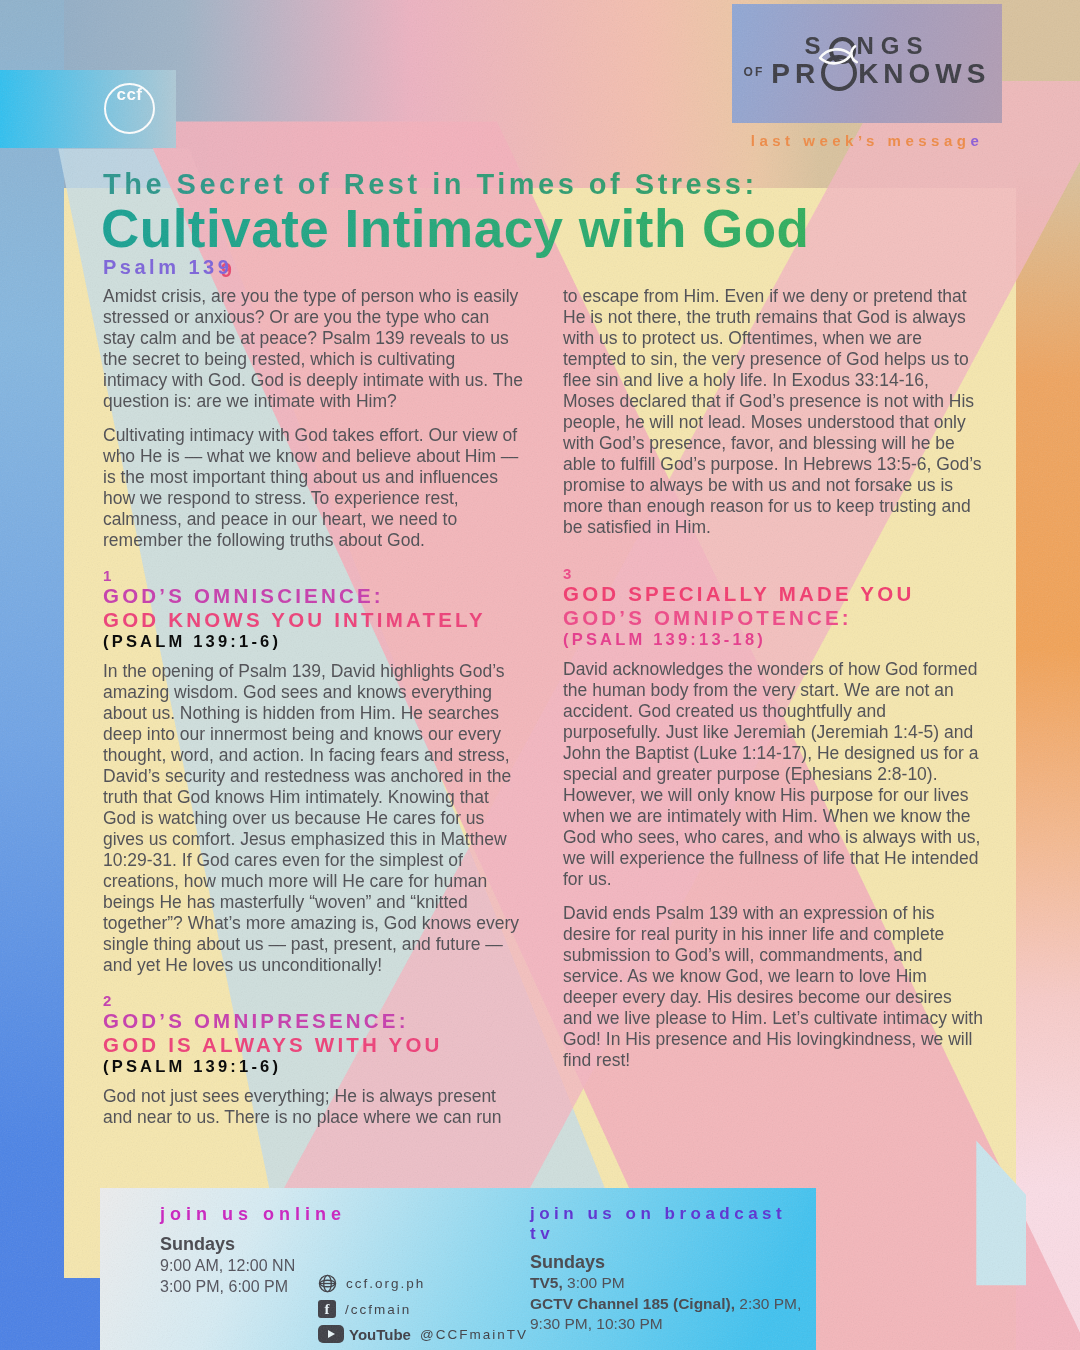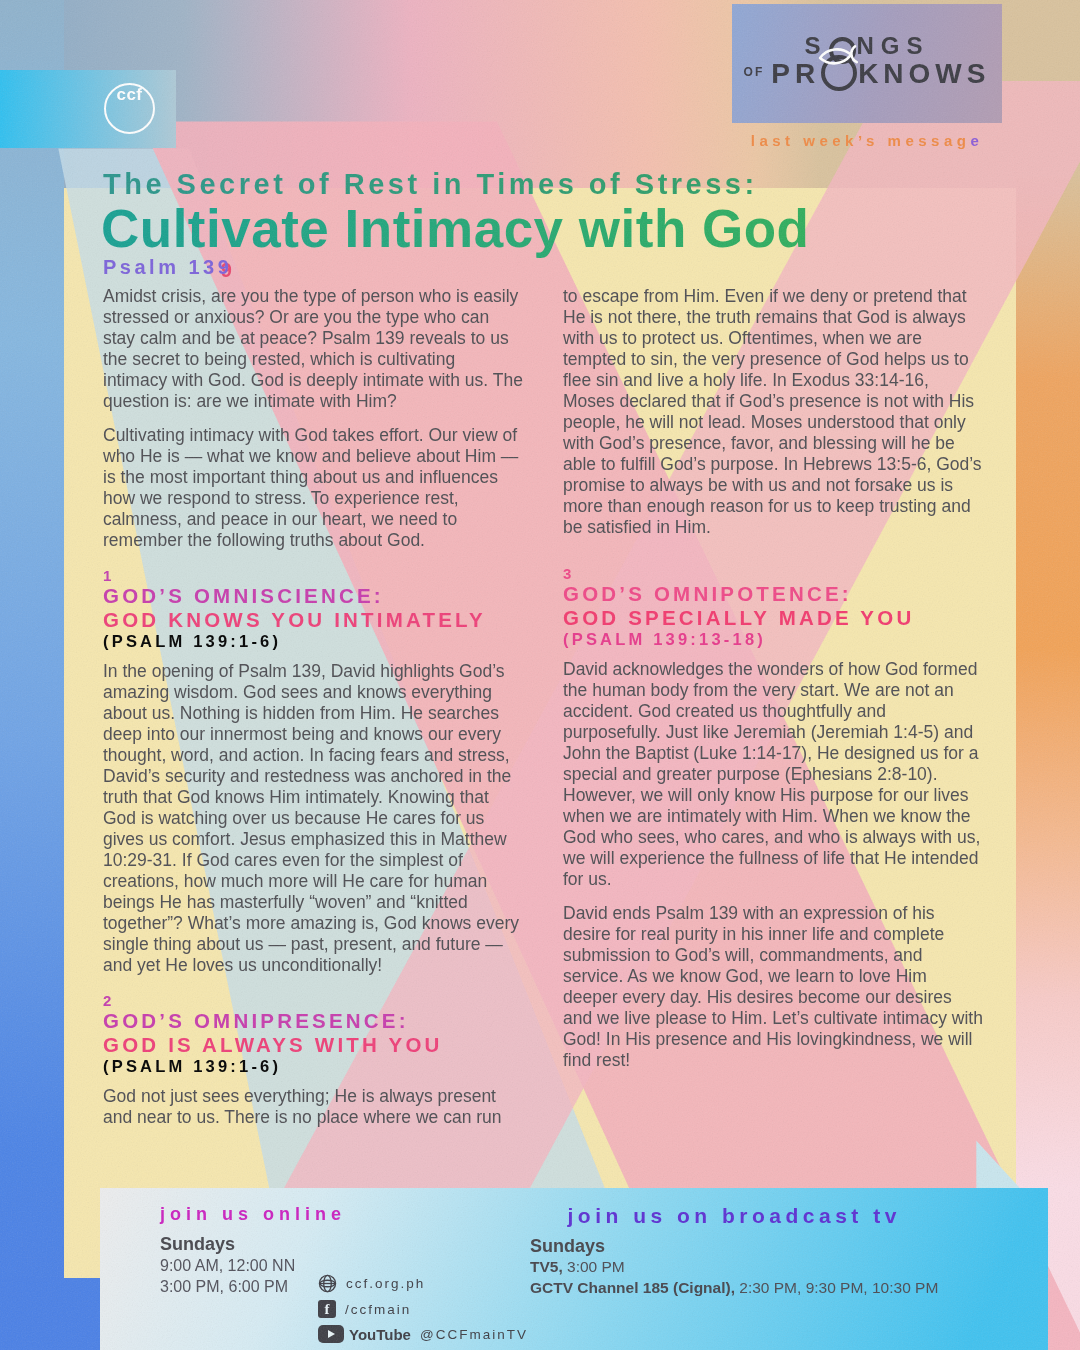--- a/index.html
+++ b/index.html
@@ -67,38 +67,38 @@
   .sec-h{font-size:20.5px;font-weight:800;letter-spacing:3.2px;line-height:23.5px;}
   .sec-h1{color:#c73cad;}
   .sec-h2{color:#ee3f78;}
   .sec-ref{font-size:16.5px;font-weight:800;letter-spacing:3.2px;color:#000000;line-height:21px;margin-bottom:9px;}
   .col-right .sec-num{color:#ef4887;}
   .col-right .sec-h1{color:#ef4887;}
   .col-right .sec-h2{color:#f23a6e;}
   .col-right .sec-ref{color:#e7398b;}
 
   
-  .footer-band{position:absolute;left:100px;top:1188px;width:948px;height:162px;
+  .footer-band{position:absolute;left:100px;top:1188px;width:716px;height:162px;
     background:linear-gradient(115deg,#ededee 0%,#d6ecf4 22%,#8ad8f2 55%,#3fc2f0 92%);}
   .fo-online{position:absolute;left:60px;top:16px;}
   .fo-head-online{font-size:18px;font-weight:800;letter-spacing:5px;color:#cb21c0;}
   .fo-day{font-size:18px;font-weight:bold;color:#46464c;margin-top:9px;}
   .fo-times{font-size:16px;color:#50505a;line-height:21px;}
   .fo-links{position:absolute;left:218px;top:46px;margin-top:40px;}
   .fo-link{display:flex;align-items:center;margin-bottom:7px;color:#3d3d44;}
   .fo-link .lbl{font-size:13.5px;letter-spacing:2px;margin-left:9px;}
   .icon{display:inline-flex;align-items:center;justify-content:center;}
   .fb-icon{width:18px;height:18px;background:#3d3d44;border-radius:3px;color:#eaf5f9;
     font-weight:bold;font-size:15px;font-family:"Liberation Serif",serif;}
   .yt-badge{width:26px;height:18px;background:#3d3d44;border-radius:5px;position:relative;}
   .yt-badge:after{content:"";position:absolute;left:10px;top:5px;border-left:7px solid #eaf5f9;
     border-top:4px solid transparent;border-bottom:4px solid transparent;}
   .yt-word{font-weight:bold;font-size:15px;letter-spacing:0;margin-left:5px;color:#3d3d44;}
   .fo-broadcast{position:absolute;left:430px;top:16px;}
-  .fo-head-tv{font-size:21px;font-weight:800;letter-spacing:4.5px;color:#5c2fd2;text-align:center;}
+  .fo-head-tv{font-size:17px;font-weight:800;letter-spacing:4.5px;color:#5c2fd2;}
   .fo-row{font-size:15.5px;color:#4a4a52;line-height:20.5px;}
   .fo-row .b{font-weight:bold;color:#45454c;}
 </style>
 </head>
 <body>
 
 <div class="page">
 
   <div class="bg top-band"></div>
   <div class="bg left-band"></div>
@@ -162,22 +162,22 @@
       <div class="sec-ref">(PSALM 139:1-6)</div>
       <p>God not just sees everything; He is always present and near to us. There is no place where we can run</p>
     </div>
   </div>
 
   <div class="col col-right">
     <p>to escape from Him. Even if we deny or pretend that He is not there, the truth remains that God is always with us to protect us. Oftentimes, when we are tempted to sin, the very presence of God helps us to flee sin and live a holy life. In Exodus 33:14-16, Moses declared that if God’s presence is not with His people, he will not lead. Moses understood that only with God’s presence, favor, and blessing will he be able to fulfill God’s purpose. In Hebrews 13:5-6, God’s promise to always be with us and not forsake us is more than enough reason for us to keep trusting and be satisfied in Him.</p>
 
     <div class="sec">
       <div class="sec-num">3</div>
+      <div class="sec-h sec-h2">GOD SPECIALLY MADE YOU</div>
       <div class="sec-h sec-h1">GOD’S OMNIPOTENCE:</div>
-      <div class="sec-h sec-h2">GOD SPECIALLY MADE YOU</div>
       <div class="sec-ref">(PSALM 139:13-18)</div>
       <p>David acknowledges the wonders of how God formed the human body from the very start. We are not an accident. God created us thoughtfully and purposefully. Just like Jeremiah (Jeremiah 1:4-5) and John the Baptist (Luke 1:14-17), He designed us for a special and greater purpose (Ephesians 2:8-10). However, we will only know His purpose for our lives when we are intimately with Him.  When we know the God who sees, who cares, and who is always with us, we will experience the fullness of life that He intended for us.</p>
       <p>David ends Psalm 139 with an expression of his desire for real purity in his inner life and complete submission to God’s will, commandments, and service. As we know God, we learn to love Him deeper every day. His desires become our desires and we live please to Him. Let’s cultivate intimacy with God! In His presence and His lovingkindness, we will find rest!</p>
     </div>
   </div>
 
   <div class="footer-band">
 
     <div class="fo-online">
       <div class="fo-head-online">join us online</div>

